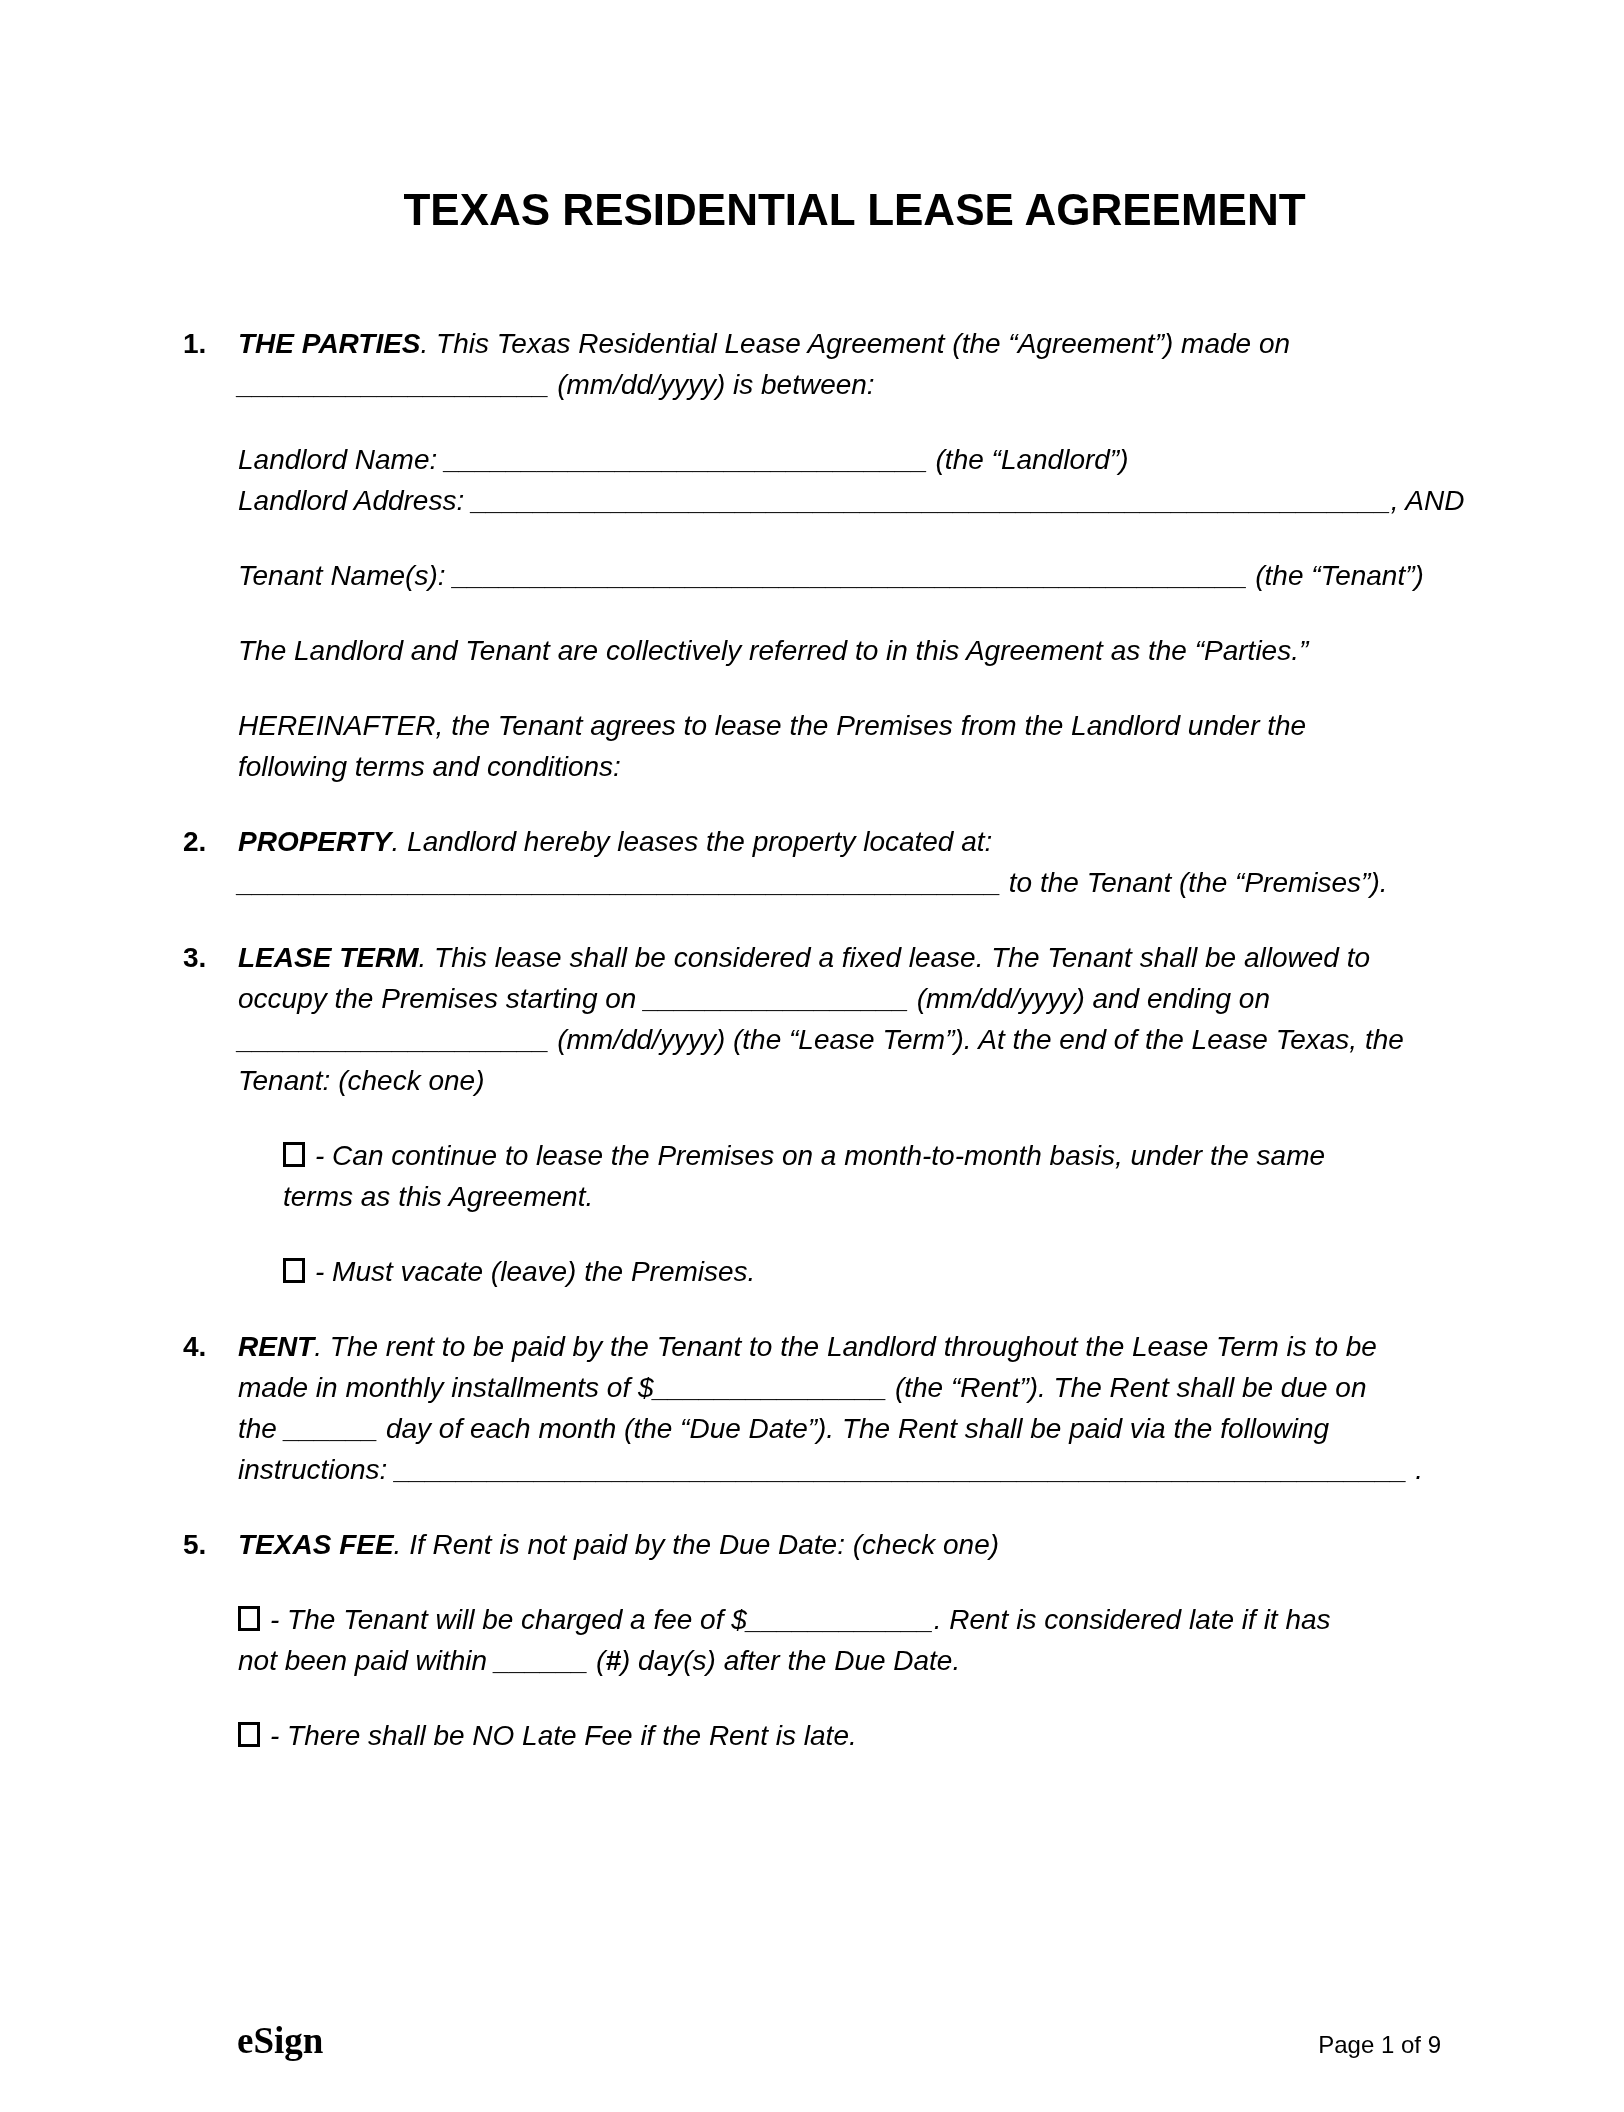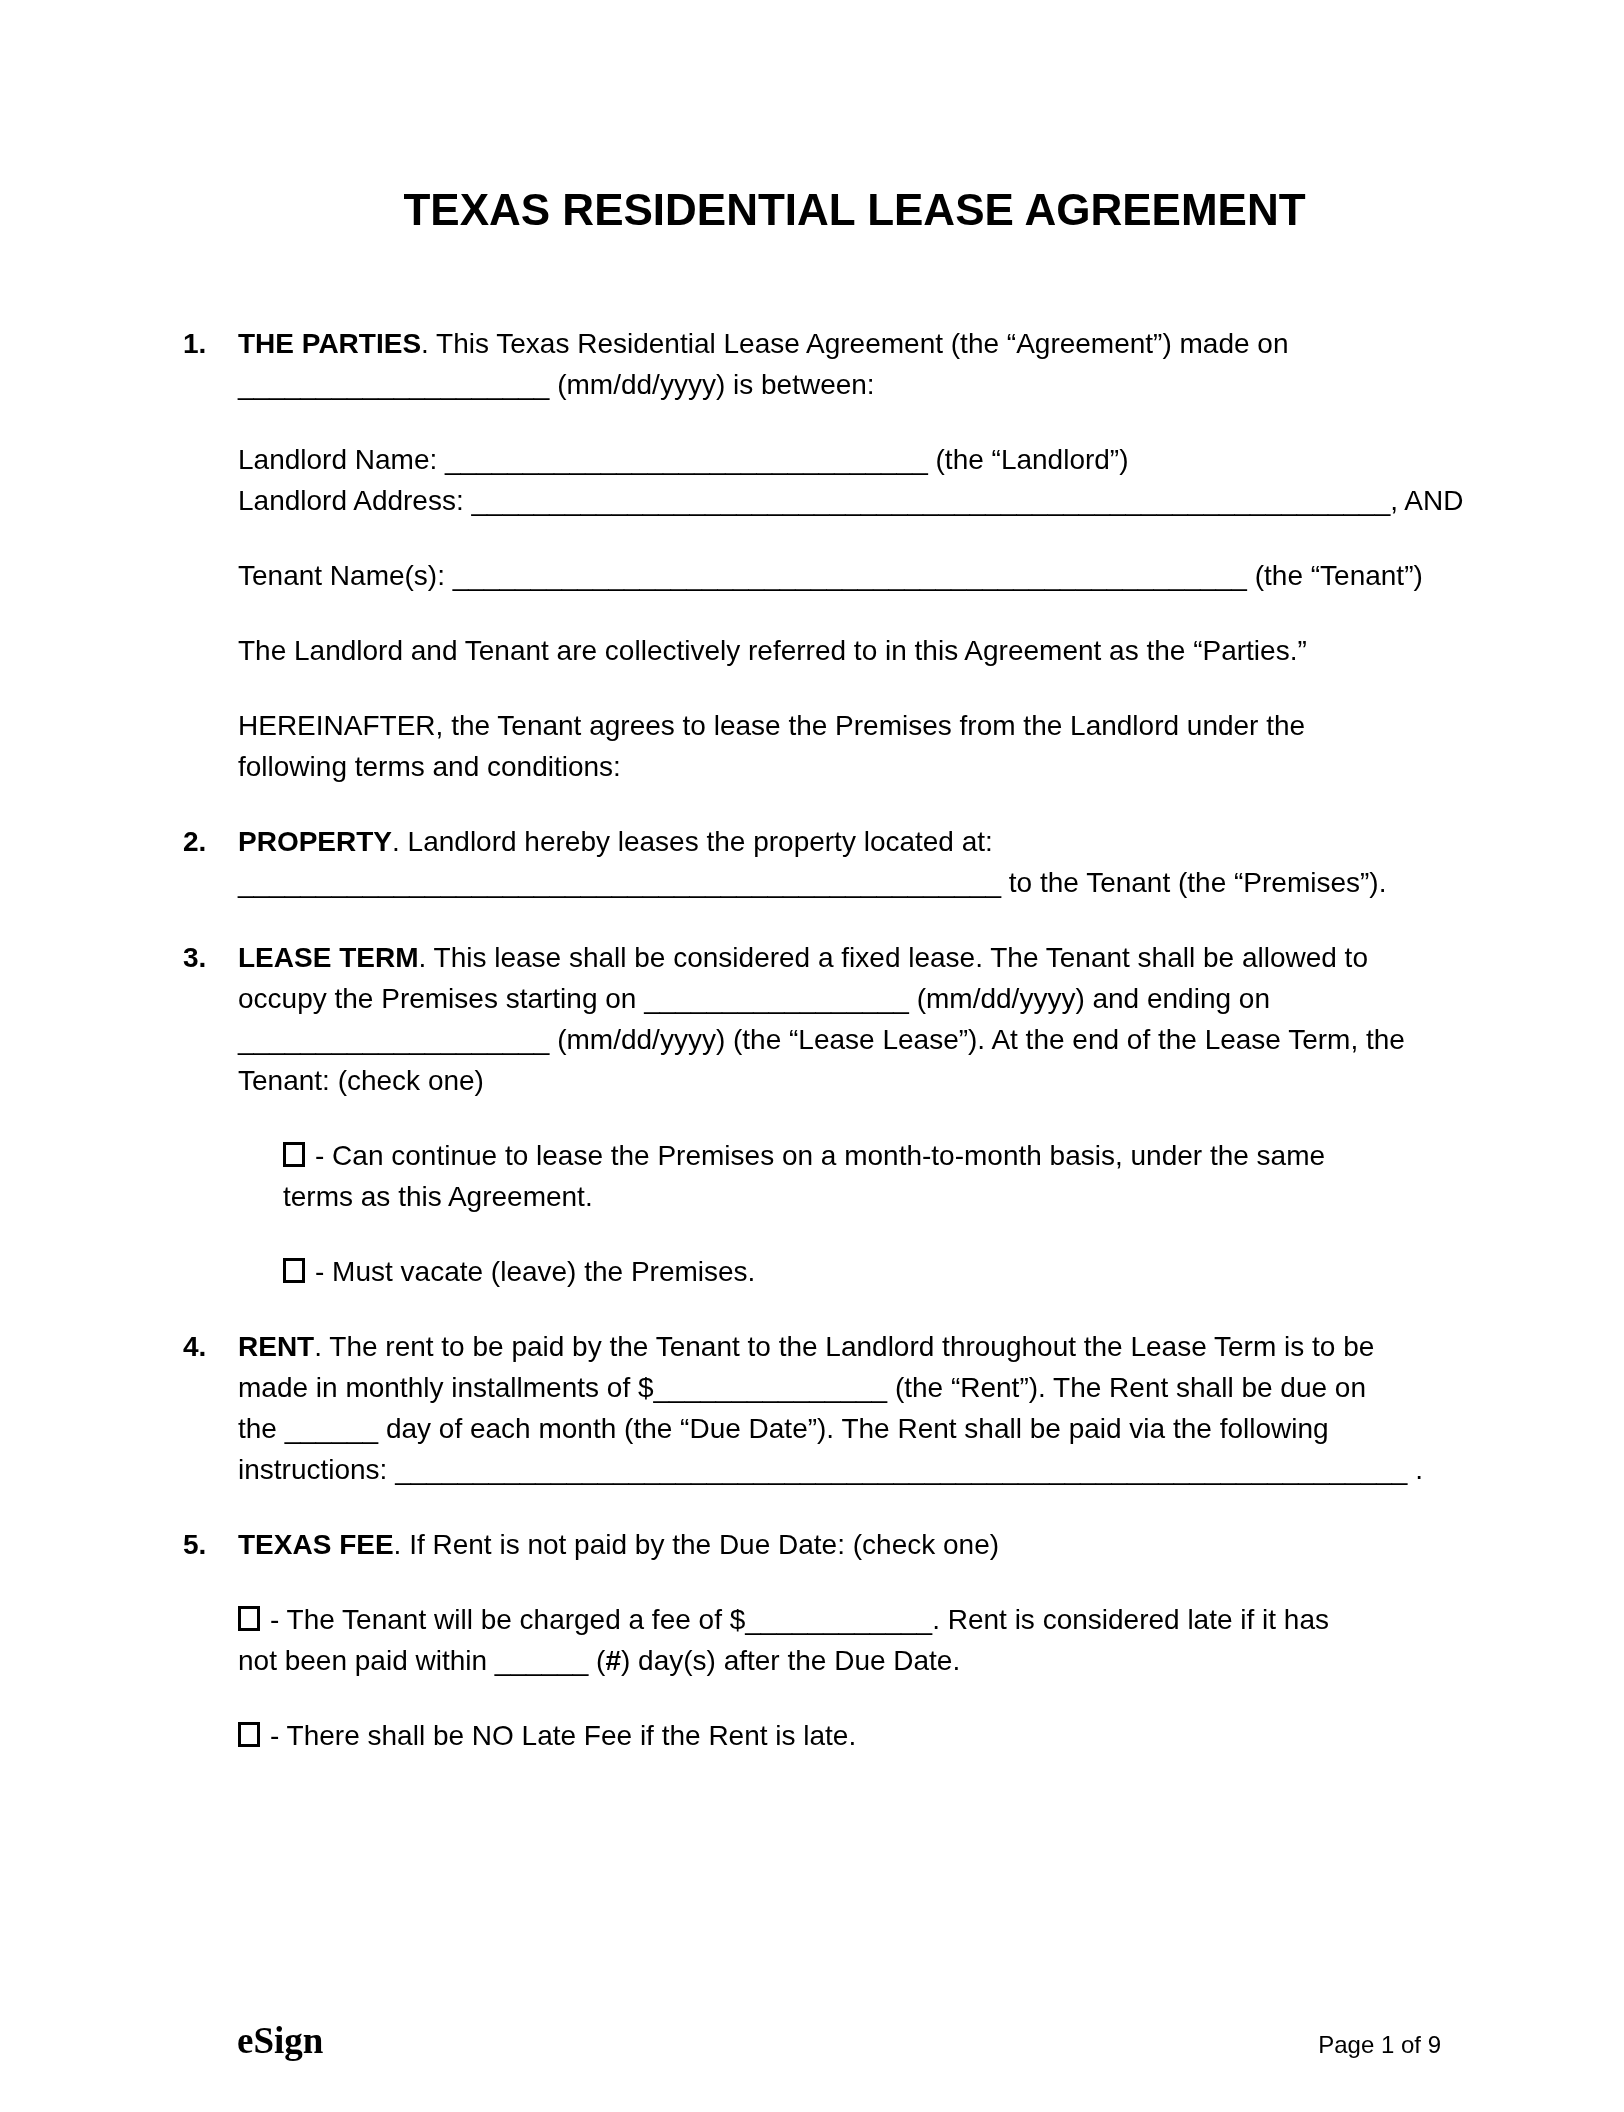--- a/index.html
+++ b/index.html
@@ -13,21 +13,21 @@
   h1.title {
     font-size: 44px; line-height: 50px; font-weight: bold;
     text-align: center; margin: 0 0 88px 0; letter-spacing: 0;
   }
   .item { display: flex; }
   .num {
     width: 55px; flex: 0 0 55px;
     font-weight: bold; line-height: 41px;
   }
   .body { flex: 1 1 auto; min-width: 0; }
-  .line { line-height: 41px; white-space: nowrap; }
+  .line { line-height: 41px; white-space: nowrap; font-style: italic; }
   .b { font-weight: bold; }
   .block { margin-bottom: 34px; }
   .block.gap-sm { }
   .block.gap-md { margin-bottom: 34px; }
   .block.last { margin-bottom: 0; margin-top: 15px; }
   .indent2 { margin-left: 45px; }
   .cb {
     display: inline-block; width: 16px; height: 19px;
     border: 3px solid #000; margin-right: 10px;
     vertical-align: -2px; background: #fff;
@@ -79,21 +79,21 @@
       </div>
     </div>
   </div>
 
   <div class="item">
     <div class="num">3.</div>
     <div class="body">
       <div class="block">
         <div class="line"><span class="b">LEASE TERM</span><span>. This lease shall be considered a fixed lease. The Tenant shall be allowed to</span></div>
         <div class="line">occupy the Premises starting on _________________ (mm/dd/yyyy) and ending on</div>
-        <div class="line">____________________ (mm/dd/yyyy) (the “Lease Lease”). At the end of the Lease Term, the</div>
+        <div class="line">____________________ (mm/dd/yyyy) (the “Lease Term”). At the end of the Lease Texas, the</div>
         <div class="line">Tenant: (check one)</div>
       </div>
       <div class="block gap-sm indent2">
         <div class="line"><span class="cb"></span><span>- Can continue to lease the Premises on a month-to-month basis, under the same</span></div>
         <div class="line">terms as this Agreement.</div>
       </div>
       <div class="block indent2">
         <div class="line"><span class="cb"></span><span>- Must vacate (leave) the Premises.</span></div>
       </div>
     </div>

